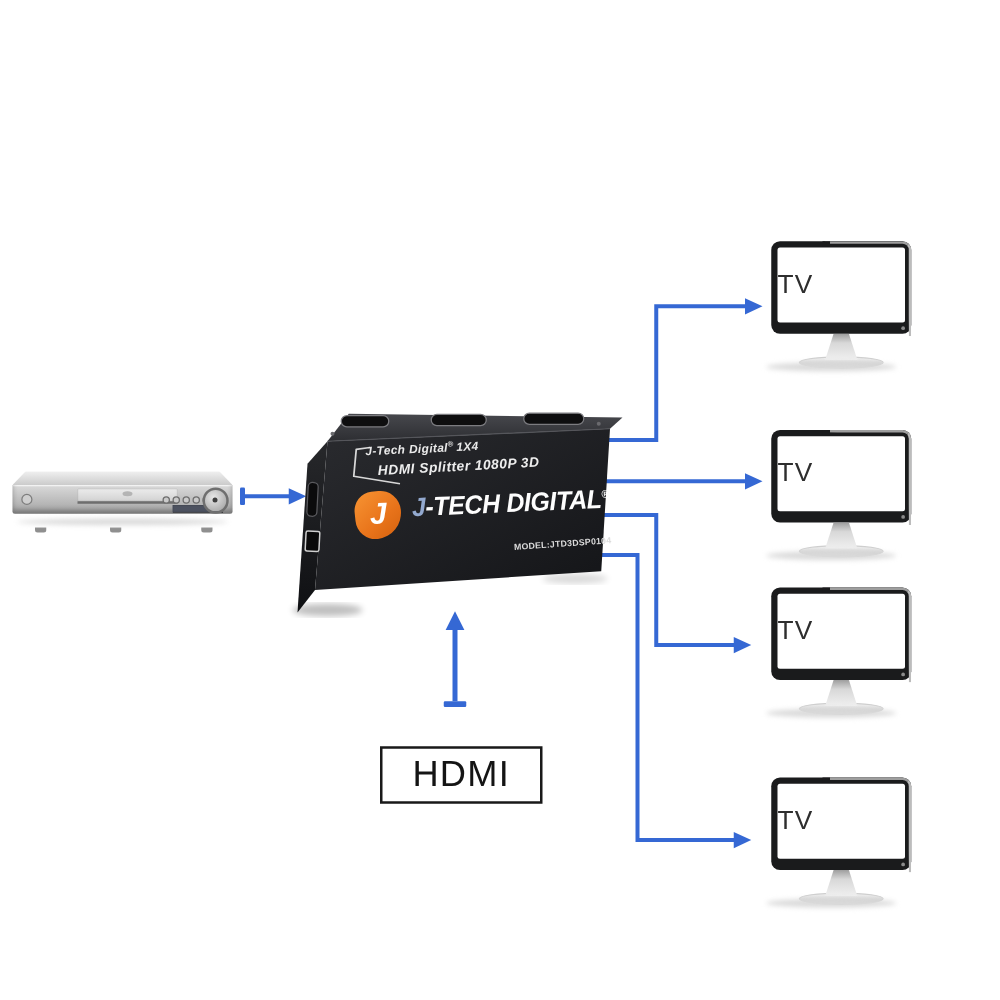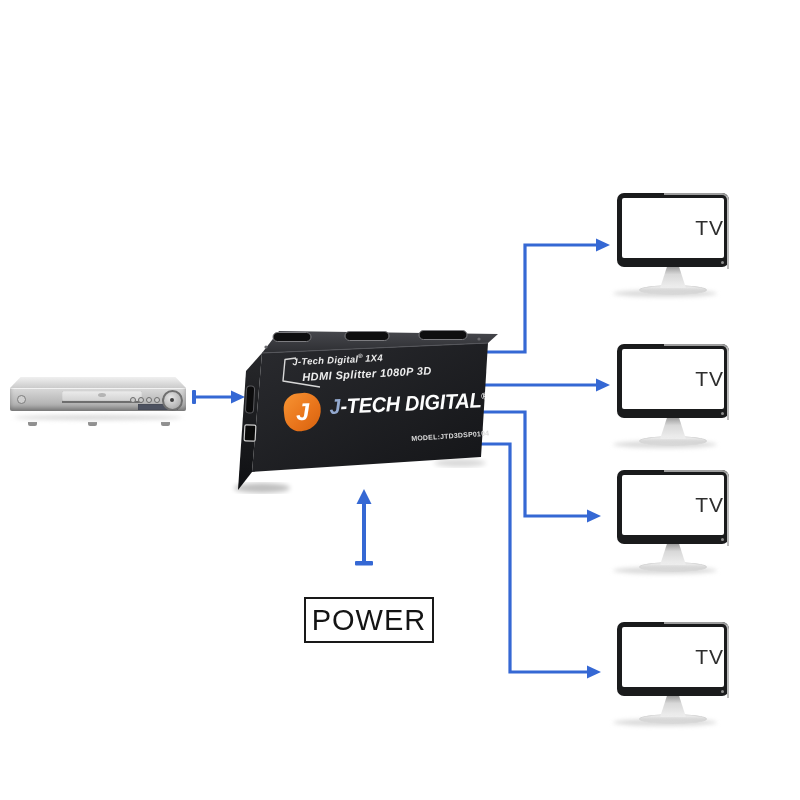--- a/index.html
+++ b/index.html
@@ -64,21 +64,21 @@
              font-size:29px;letter-spacing:1px;color:#141414;font-weight:400;background:#fff;}
 
   
   .tv{position:absolute;left:617px;width:112px;}
   .tv-bezel{position:relative;width:112px;height:74px;background:#1a1b1c;border-radius:7px;}
   .tv-edge{position:absolute;top:0;right:0;width:60%;height:100%;
            border-top:2px solid #9e9e9e;border-right:2px solid #bcbcbc;
            border-top-right-radius:7px;pointer-events:none;}
   .tv-edge::before{content:'';position:absolute;left:-2px;top:-2px;width:6px;height:4px;background:#1a1b1c;}
   .tv-screen{position:absolute;left:5px;right:5px;top:5px;bottom:9px;background:#ffffff;border-radius:2px;
-           display:flex;align-items:center;justify-content:flex-end;}
+           display:flex;align-items:center;justify-content:flex-start;}
   .tv-text{font-size:21px;letter-spacing:1px;color:#2e2e2e;}
   .tv-led{position:absolute;right:5px;bottom:3px;width:3px;height:3px;border-radius:50%;background:#8c8c8c;}
   .tv-neck{margin:0 auto;width:34px;height:21px;
            clip-path:polygon(32% 0,68% 0,88% 100%,12% 100%);
            background:linear-gradient(180deg,#9e9e9e,#d8d8d8 35%,#f0f0f0);}
   .tv-base{margin:-3px auto 0;width:66px;height:8px;border-radius:50%;
            background:linear-gradient(180deg,#f3f3f3,#bfbfbf);border:1px solid #cfcfcf;}
   .tv-shadow{margin:-5px auto 0;width:104px;height:7px;border-radius:50%;background:#dadada;
            filter:blur(2px);transform:translateX(-8px);}
 </style>
@@ -187,21 +187,21 @@
   </div>
   <div class="sp-line2">HDMI Splitter 1080P 3D</div>
   <div class="sp-logo-icon">
     <span>J</span>
   </div>
   <div class="sp-logo-text">
     <span class="jblue">J</span><span>-TECH DIGITAL</span><sup>®</sup>
   </div>
   <div class="sp-model">MODEL:JTD3DSP0104</div>
 
-  <div class="power-box">POWER</div>
+  <div class="power-box">HDMI</div>
 
   <div class="tv" style="top:193px">
     <div class="tv-bezel">
       <div class="tv-edge"></div>
       <div class="tv-screen">
         <span class="tv-text">TV</span>
       </div>
       <div class="tv-led"></div>
     </div>
     <div class="tv-neck"></div>

